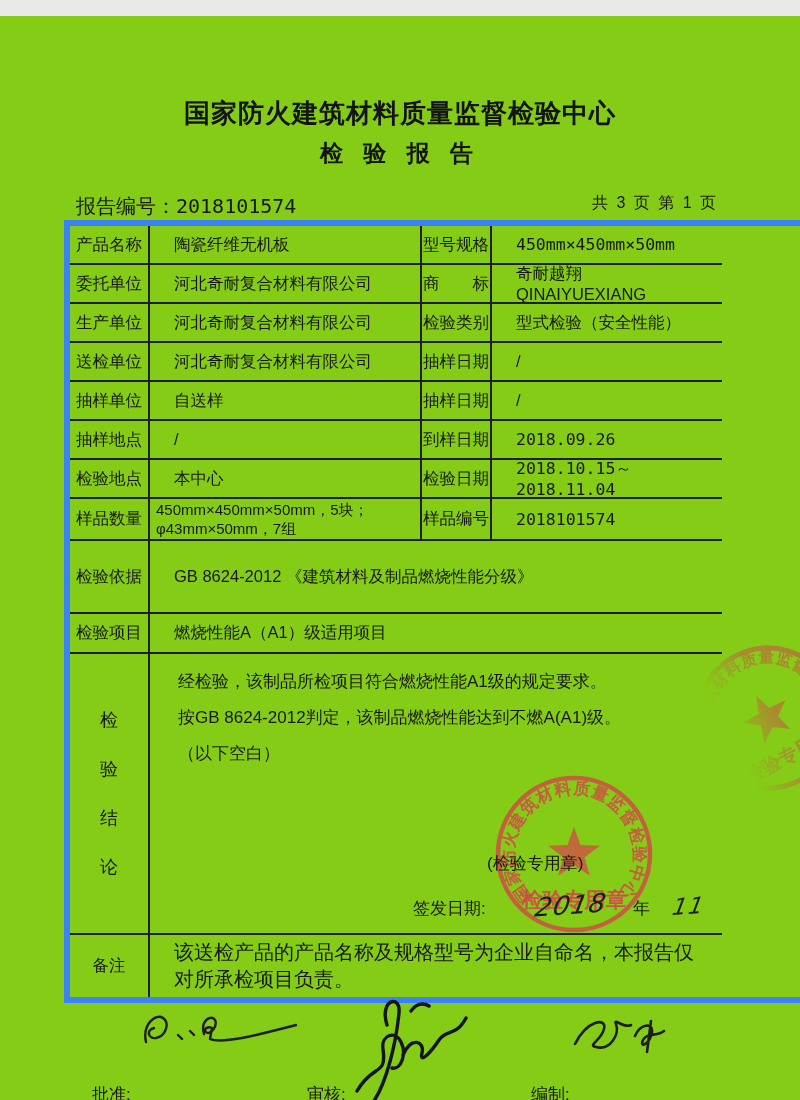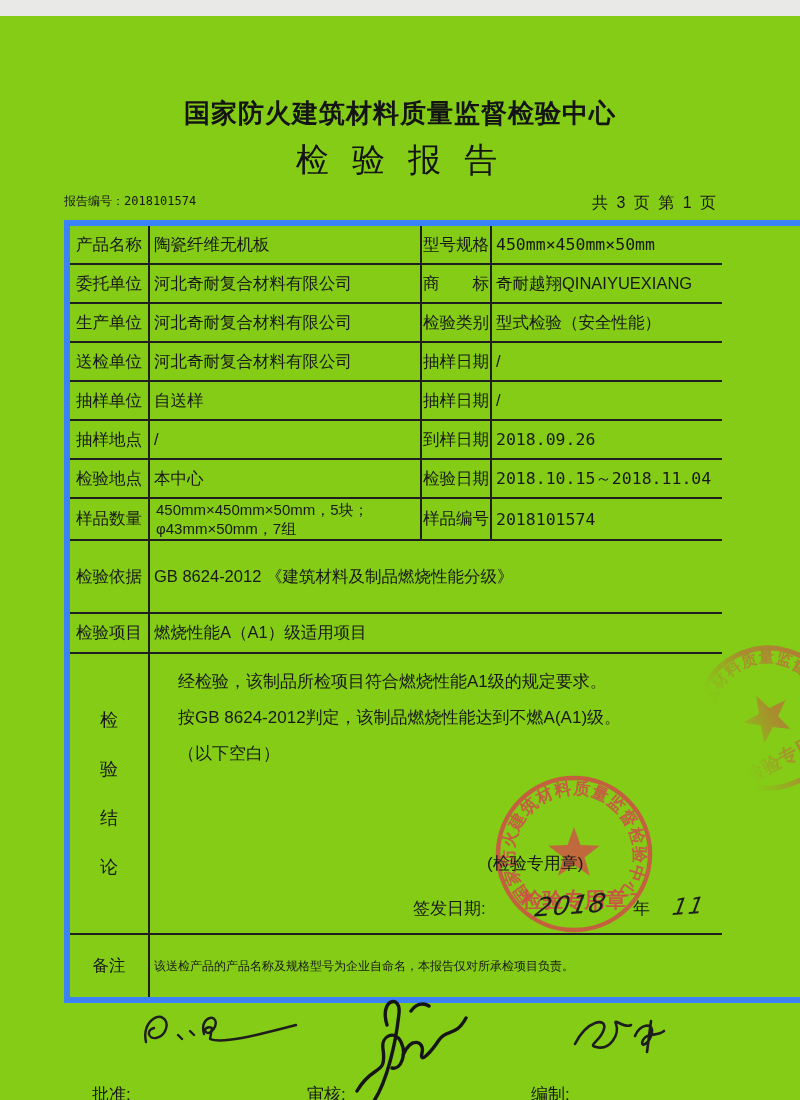--- a/index.html
+++ b/index.html
@@ -7,41 +7,41 @@
     position:relative;width:800px;height:1100px;margin:16px auto;
     background:#84cc16;overflow:hidden;
     font-family:"Liberation Sans","DejaVu Sans",sans-serif;color:#181818;
   }
   .org-title{
     position:absolute;left:0;top:80px;width:100%;text-align:center;
     font-size:26px;font-weight:bold;letter-spacing:1px;color:#141414;
   }
   .doc-title{
     position:absolute;left:0;top:122px;width:100%;text-align:center;
-    font-size:33px;font-weight:normal;letter-spacing:7px;color:#141414;
+    font-size:23px;font-weight:bold;letter-spacing:7px;color:#141414;
   }
   .meta-row{position:absolute;left:64px;top:177px;width:656px;height:22px;}
-  .report-no{position:absolute;left:0;top:0;font-size:12px;}
+  .report-no{position:absolute;left:12px;top:0;font-size:20px;}
   .page-info{position:absolute;right:2px;top:0;font-size:16px;letter-spacing:2px;}
   .mono{font-family:"DejaVu Sans Mono","Liberation Mono",monospace;}
 
   .doc-table{
     position:absolute;left:64px;top:204px;width:776px;box-sizing:border-box;
     border:6px solid #3b82f6;display:grid;
     grid-template-columns:80px 272px 70px 230px;
     grid-template-rows:39px 39px 39px 39px 39px 39px 39px 42px 73px 40px 281px 62px;
   }
   .cell{
     border-right:2px solid #1f1f1f;border-bottom:2px solid #1f1f1f;
     box-sizing:border-box;overflow:hidden;
   }
   .ce{border-right:none!important;}
   .re{border-bottom:none!important;}
   .lab{display:flex;align-items:center;justify-content:center;font-size:16.5px;text-align:center;}
-  .val{display:flex;align-items:center;padding:1px 4px;font-size:16.5px;}
+  .val{display:flex;align-items:center;padding:1px 24px;font-size:16.5px;}
   .val-sm{font-size:15px;line-height:1.28;padding:18px 6px;}
   .span3{grid-column:2/5;}
   .concl-lab{flex-direction:column;justify-content:center;gap:25px;font-size:18px;}
   .concl{position:relative;display:block;padding:0;}
   .concl-line{position:absolute;left:28px;font-size:17px;white-space:nowrap;}
   .stamp-note{position:absolute;left:337px;top:198px;font-size:17px;}
   .issue-date{position:absolute;left:263px;top:236px;display:flex;align-items:baseline;font-size:17px;white-space:nowrap;gap:20px;}
   .issue-date .gap1{margin-left:30px;}
   .hw{
     font-family:"DejaVu Sans","Liberation Sans",sans-serif;font-style:italic;
@@ -150,21 +150,21 @@
         <span class="hw gap1">2018</span>
         <span class="u">年</span>
         <span class="hw hw-sm">11</span>
         <span class="u">月</span>
         <span class="hw hw-sm">08</span>
         <span>日</span>
       </div>
     </div>
 
     <div class="cell lab re">备注</div>
-    <div class="cell val ce re span3" style="font-size:12px;">该送检产品的产品名称及规格型号为企业自命名，本报告仅对所承检项目负责。</div>
+    <div class="cell val ce re span3" style="font-size:20px;">该送检产品的产品名称及规格型号为企业自命名，本报告仅对所承检项目负责。</div>
   </div>
 
   <svg class="edge-stamp" width="170" height="170" viewBox="0 0 170 170">
     <circle cx="85" cy="85" r="70" fill="none" stroke="#d5424c" stroke-width="5"></circle>
     <path id="arcEdge" d="M 45.8,124.2 A 55.5,55.5 0 1 1 124.2,124.2" fill="none"></path>
     <text font-size="15.5" font-weight="bold" fill="#d5424c" letter-spacing="1" font-family="Liberation Sans, sans-serif">
       <textPath href="#arcEdge">国家防火建筑材料质量监督检验中心</textPath>
     </text>
     <polygon points="85,60 79,76.9 61.2,77.4 75.3,88.2 70.3,105.2 85,95.2 99.7,105.2 94.7,88.2 108.8,77.4 91,76.9" fill="#d5424c"></polygon>
     <text x="85" y="134" text-anchor="middle" font-size="19" font-weight="bold" fill="#d5424c" font-family="Liberation Sans, sans-serif">检验专用章</text>

